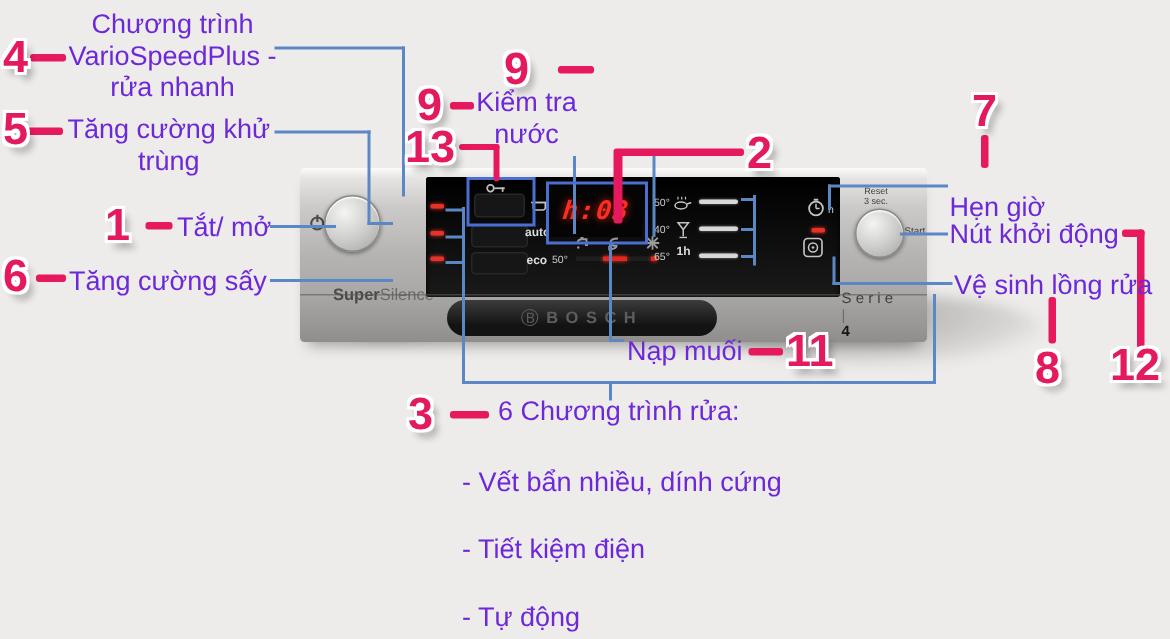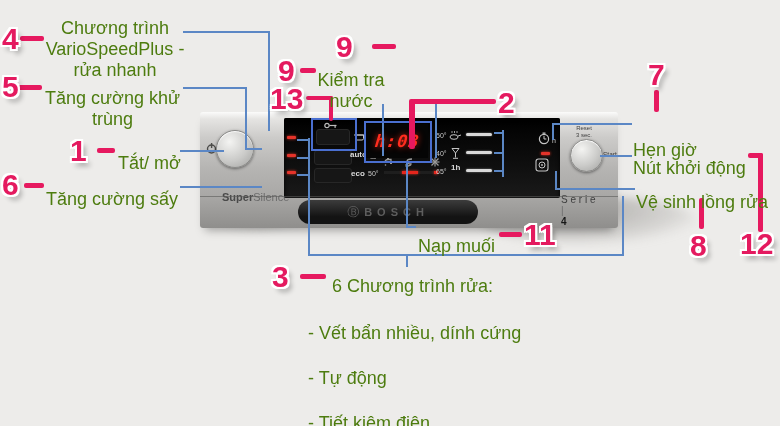--- a/index.html
+++ b/index.html
@@ -3,21 +3,21 @@
 <meta charset="utf-8">
 <style>
   html,body{margin:0;padding:0;background:#edecea;}
   #stage{position:relative;width:780px;height:426px;background:#edecea;overflow:hidden;
          font-family:"Liberation Sans","DejaVu Sans",sans-serif;}
   
   .num{position:absolute;z-index:40;font-size:30px;font-weight:800;color:#e41a5f;line-height:1;
        text-shadow:-2px -2px 0 #fff,2px -2px 0 #fff,-2px 2px 0 #fff,2px 2px 0 #fff,
                    0 -2px 0 #fff,0 2px 0 #fff,-2px 0 0 #fff,2px 0 0 #fff,
                    4px 5px 5px rgba(0,0,0,.30);}
-  .lbl{position:absolute;z-index:40;font-size:18px;color:#4d7c0f;line-height:21px;white-space:pre-line;margin-top:12px;}
+  .lbl{position:absolute;z-index:40;font-size:18px;color:#6d28d9;line-height:21px;white-space:pre-line;}
   .ctr{text-align:center;}
   
   .bl{position:absolute;z-index:30;background:#5b87c5;}
   .pl{position:absolute;z-index:35;background:#e6195f;border-radius:2px;}
   .bluebox{position:absolute;z-index:32;border:2px solid #4a6fd0;}
   
   #panel{position:absolute;left:200px;top:112px;width:418px;height:116px;z-index:10;border-radius:3px;
          background:linear-gradient(180deg,#fbfbfa 0%,#e5e4e2 6%,#cccbc9 22%,#b6b5b3 48%,#a9a8a6 72%,#8f8e8c 100%);
          box-shadow:0 7px 9px -5px rgba(0,0,0,.35);}
   .pabs{position:absolute;}
@@ -259,20 +259,20 @@
   <div class="lbl" style="left:46px;top:177px;">Tăng cường sấy</div>
   <div class="lbl ctr" style="left:305px;top:58px;width:92px;">Kiểm tra
 nước</div>
   <div class="lbl" style="left:633px;top:128px;">Hẹn giờ</div>
   <div class="lbl" style="left:633px;top:146px;">Nút khởi động</div>
   <div class="lbl" style="left:636px;top:180px;">Vệ sinh lồng rửa</div>
   <div class="lbl" style="left:418px;top:224px;">Nạp muối</div>
   <div class="lbl" style="left:332px;top:264px;">6 Chương trình rửa:</div>
   <div class="lbl" style="left:308px;top:288px;line-height:22.4px;">
     <div>- Vết bẩn nhiều, dính cứng</div>
+    <div>- Tiết kiệm điện</div>
     <div>- Tự động</div>
-    <div>- Tiết kiệm điện</div>
     
     
     
   </div>
 
 </div>
 
 </body></html>

